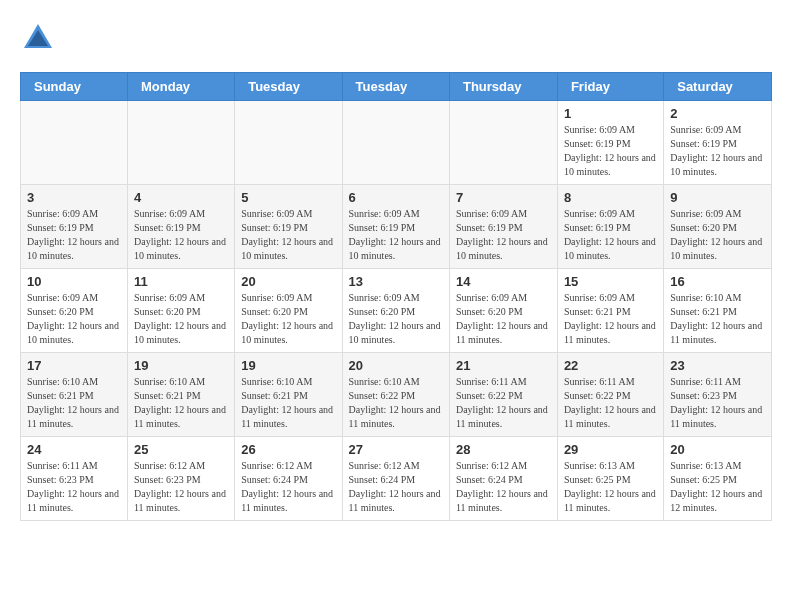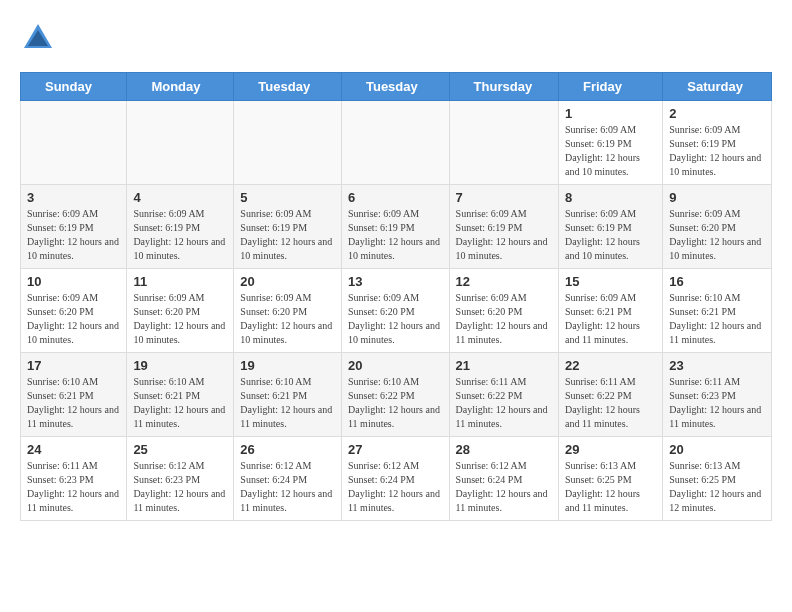--- a/index.html
+++ b/index.html
@@ -52,21 +52,21 @@
       font-size: 18px;
       color: #555;
     }
     .calendar {
       width: 100%;
       border-collapse: collapse;
     }
     .calendar th {
       background: #4a90d9;
       color: #fff;
-      padding: 6px 24px;
+      padding: 6px 13px;
       font-size: 13px;
       font-weight: bold;
       text-align: left;
       border: 1px solid #3a80c9;
     }
     .calendar td {
       vertical-align: top;
       padding: 5px 6px;
       font-size: 10.5px;
       color: #333;
@@ -213,21 +213,21 @@
 Sunset: 6:20 PM
 Daylight: 12 hours and 10 minutes.</div>
         </td>
         <td>
           <span class="day-number">13</span>
           <div class="day-info" style="white-space: pre-line;">Sunrise: 6:09 AM
 Sunset: 6:20 PM
 Daylight: 12 hours and 10 minutes.</div>
         </td>
         <td>
-          <span class="day-number">12</span>
+          <span class="day-number">14</span>
           <div class="day-info" style="white-space: pre-line;">Sunrise: 6:09 AM
 Sunset: 6:20 PM
 Daylight: 12 hours and 11 minutes.</div>
         </td>
         <td>
           <span class="day-number">15</span>
           <div class="day-info" style="white-space: pre-line;">Sunrise: 6:09 AM
 Sunset: 6:21 PM
 Daylight: 12 hours and 11 minutes.</div>
         </td>

